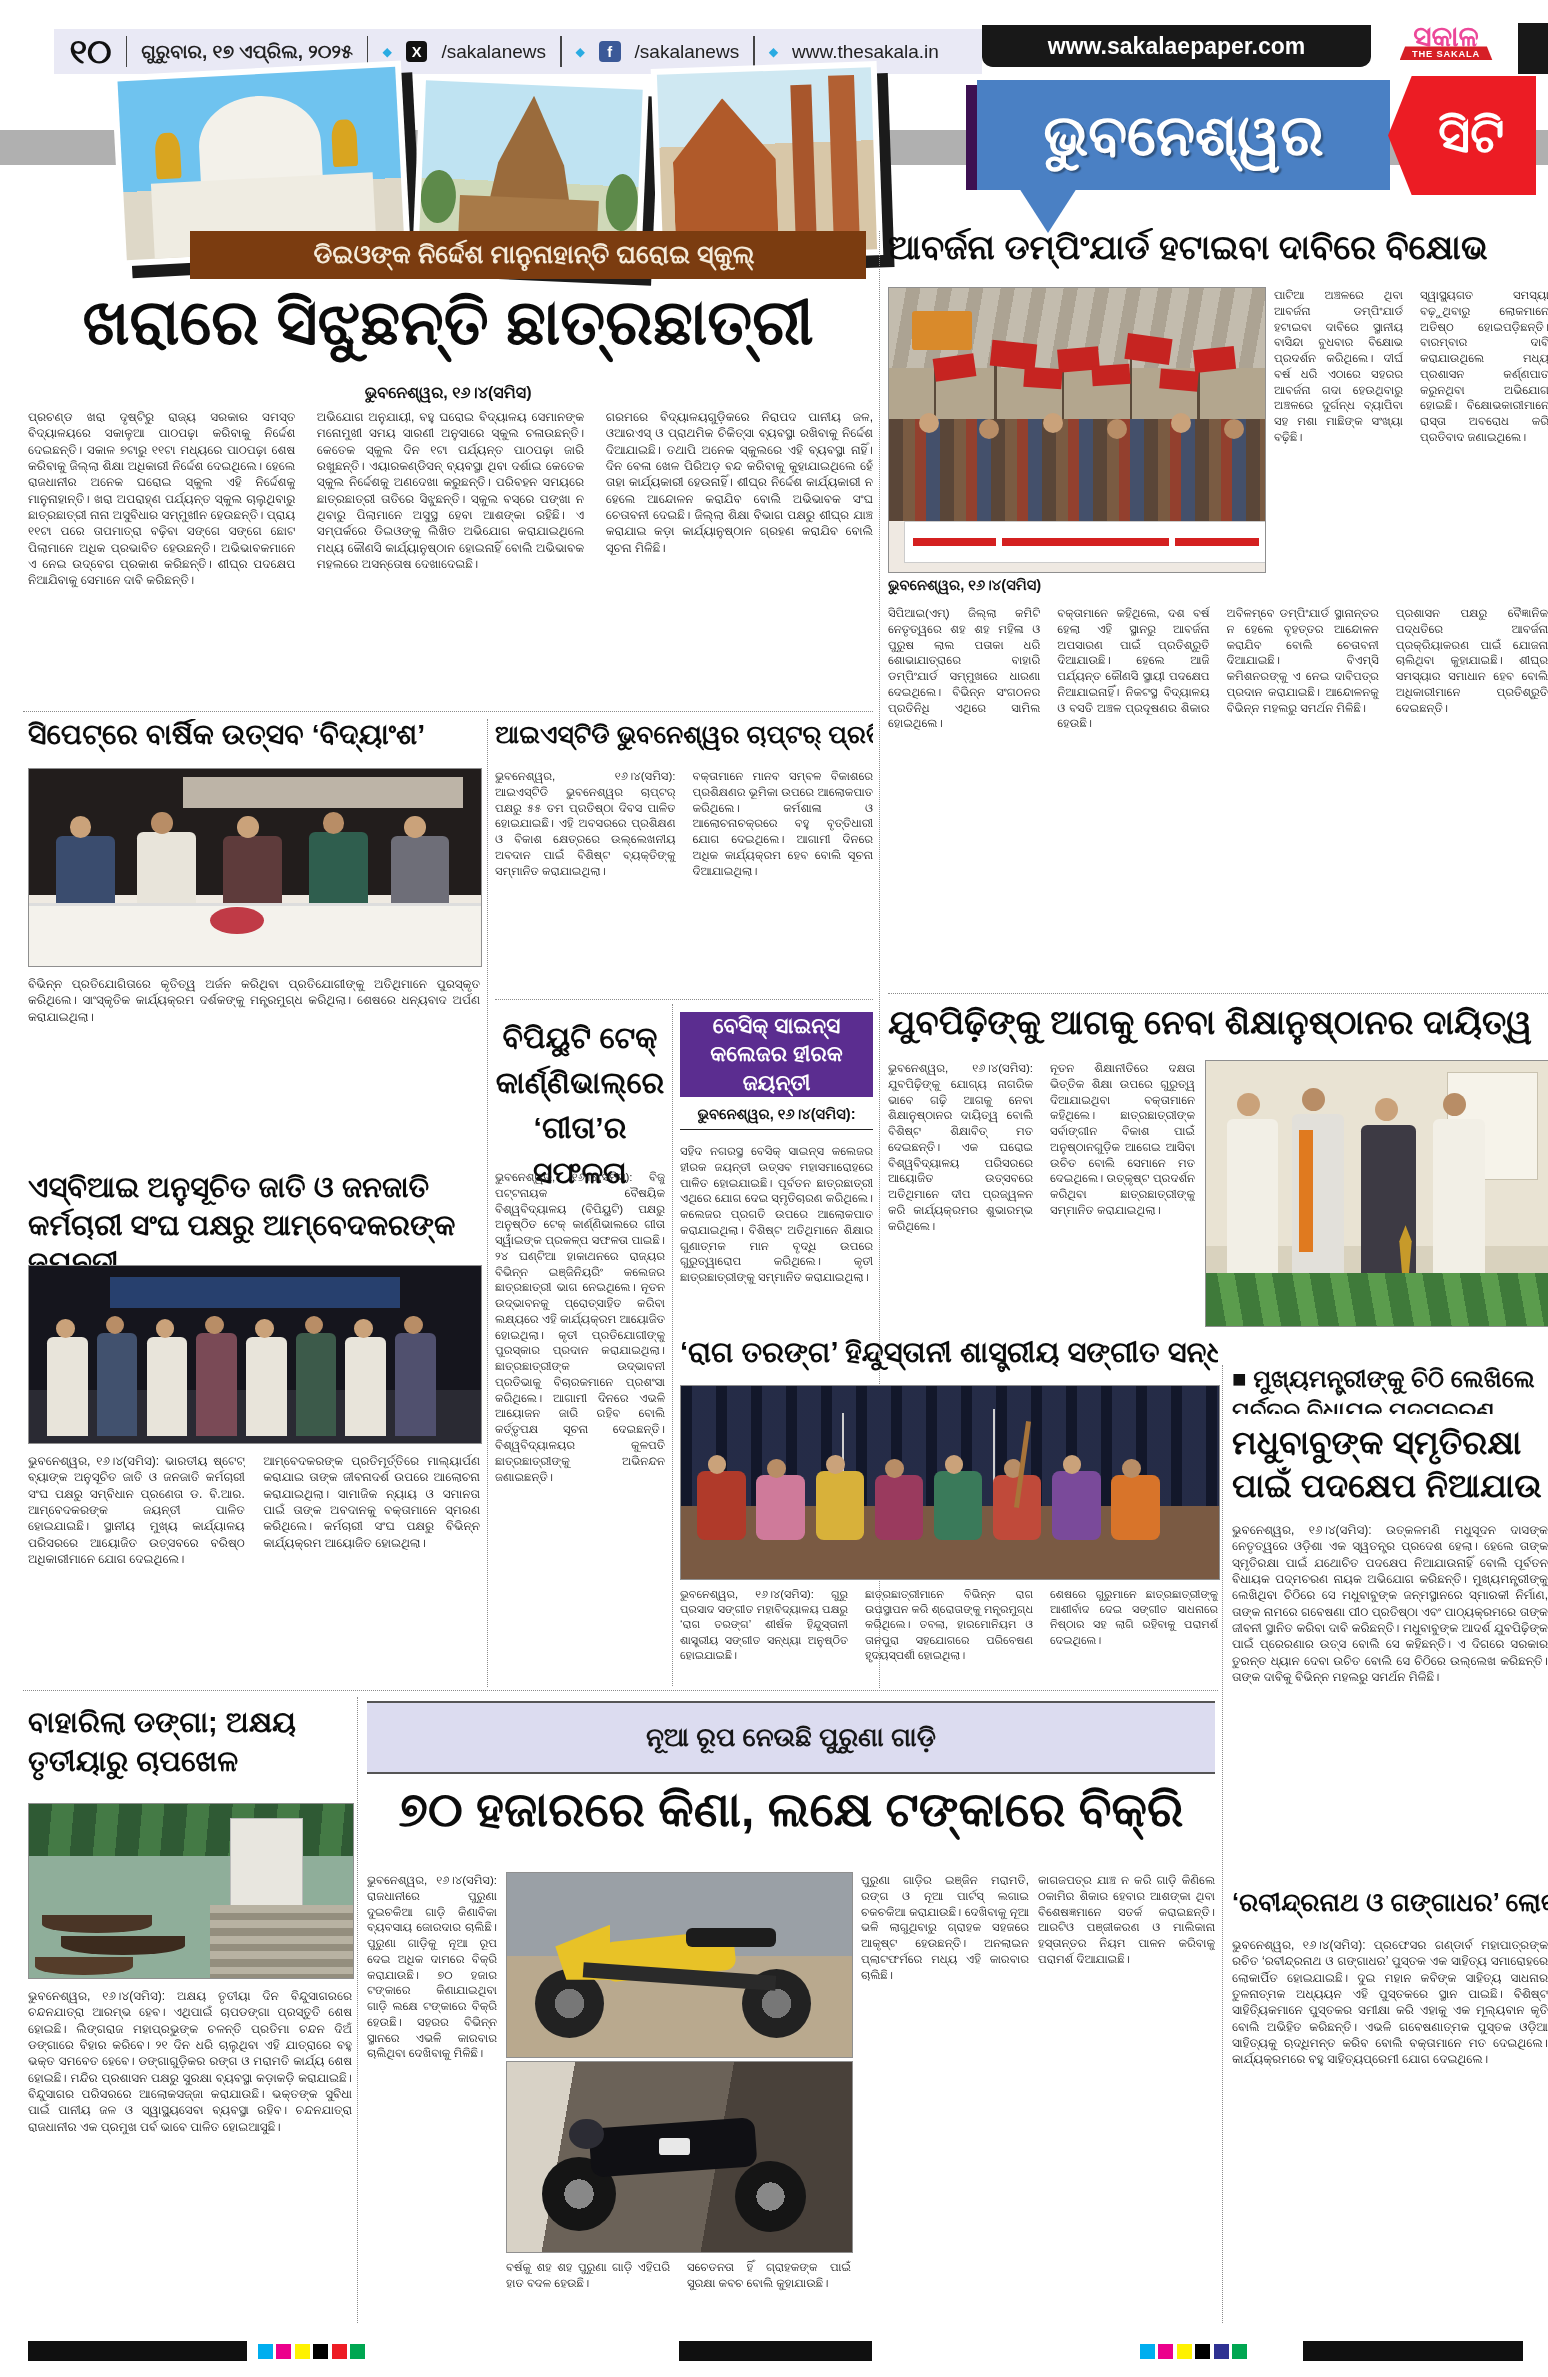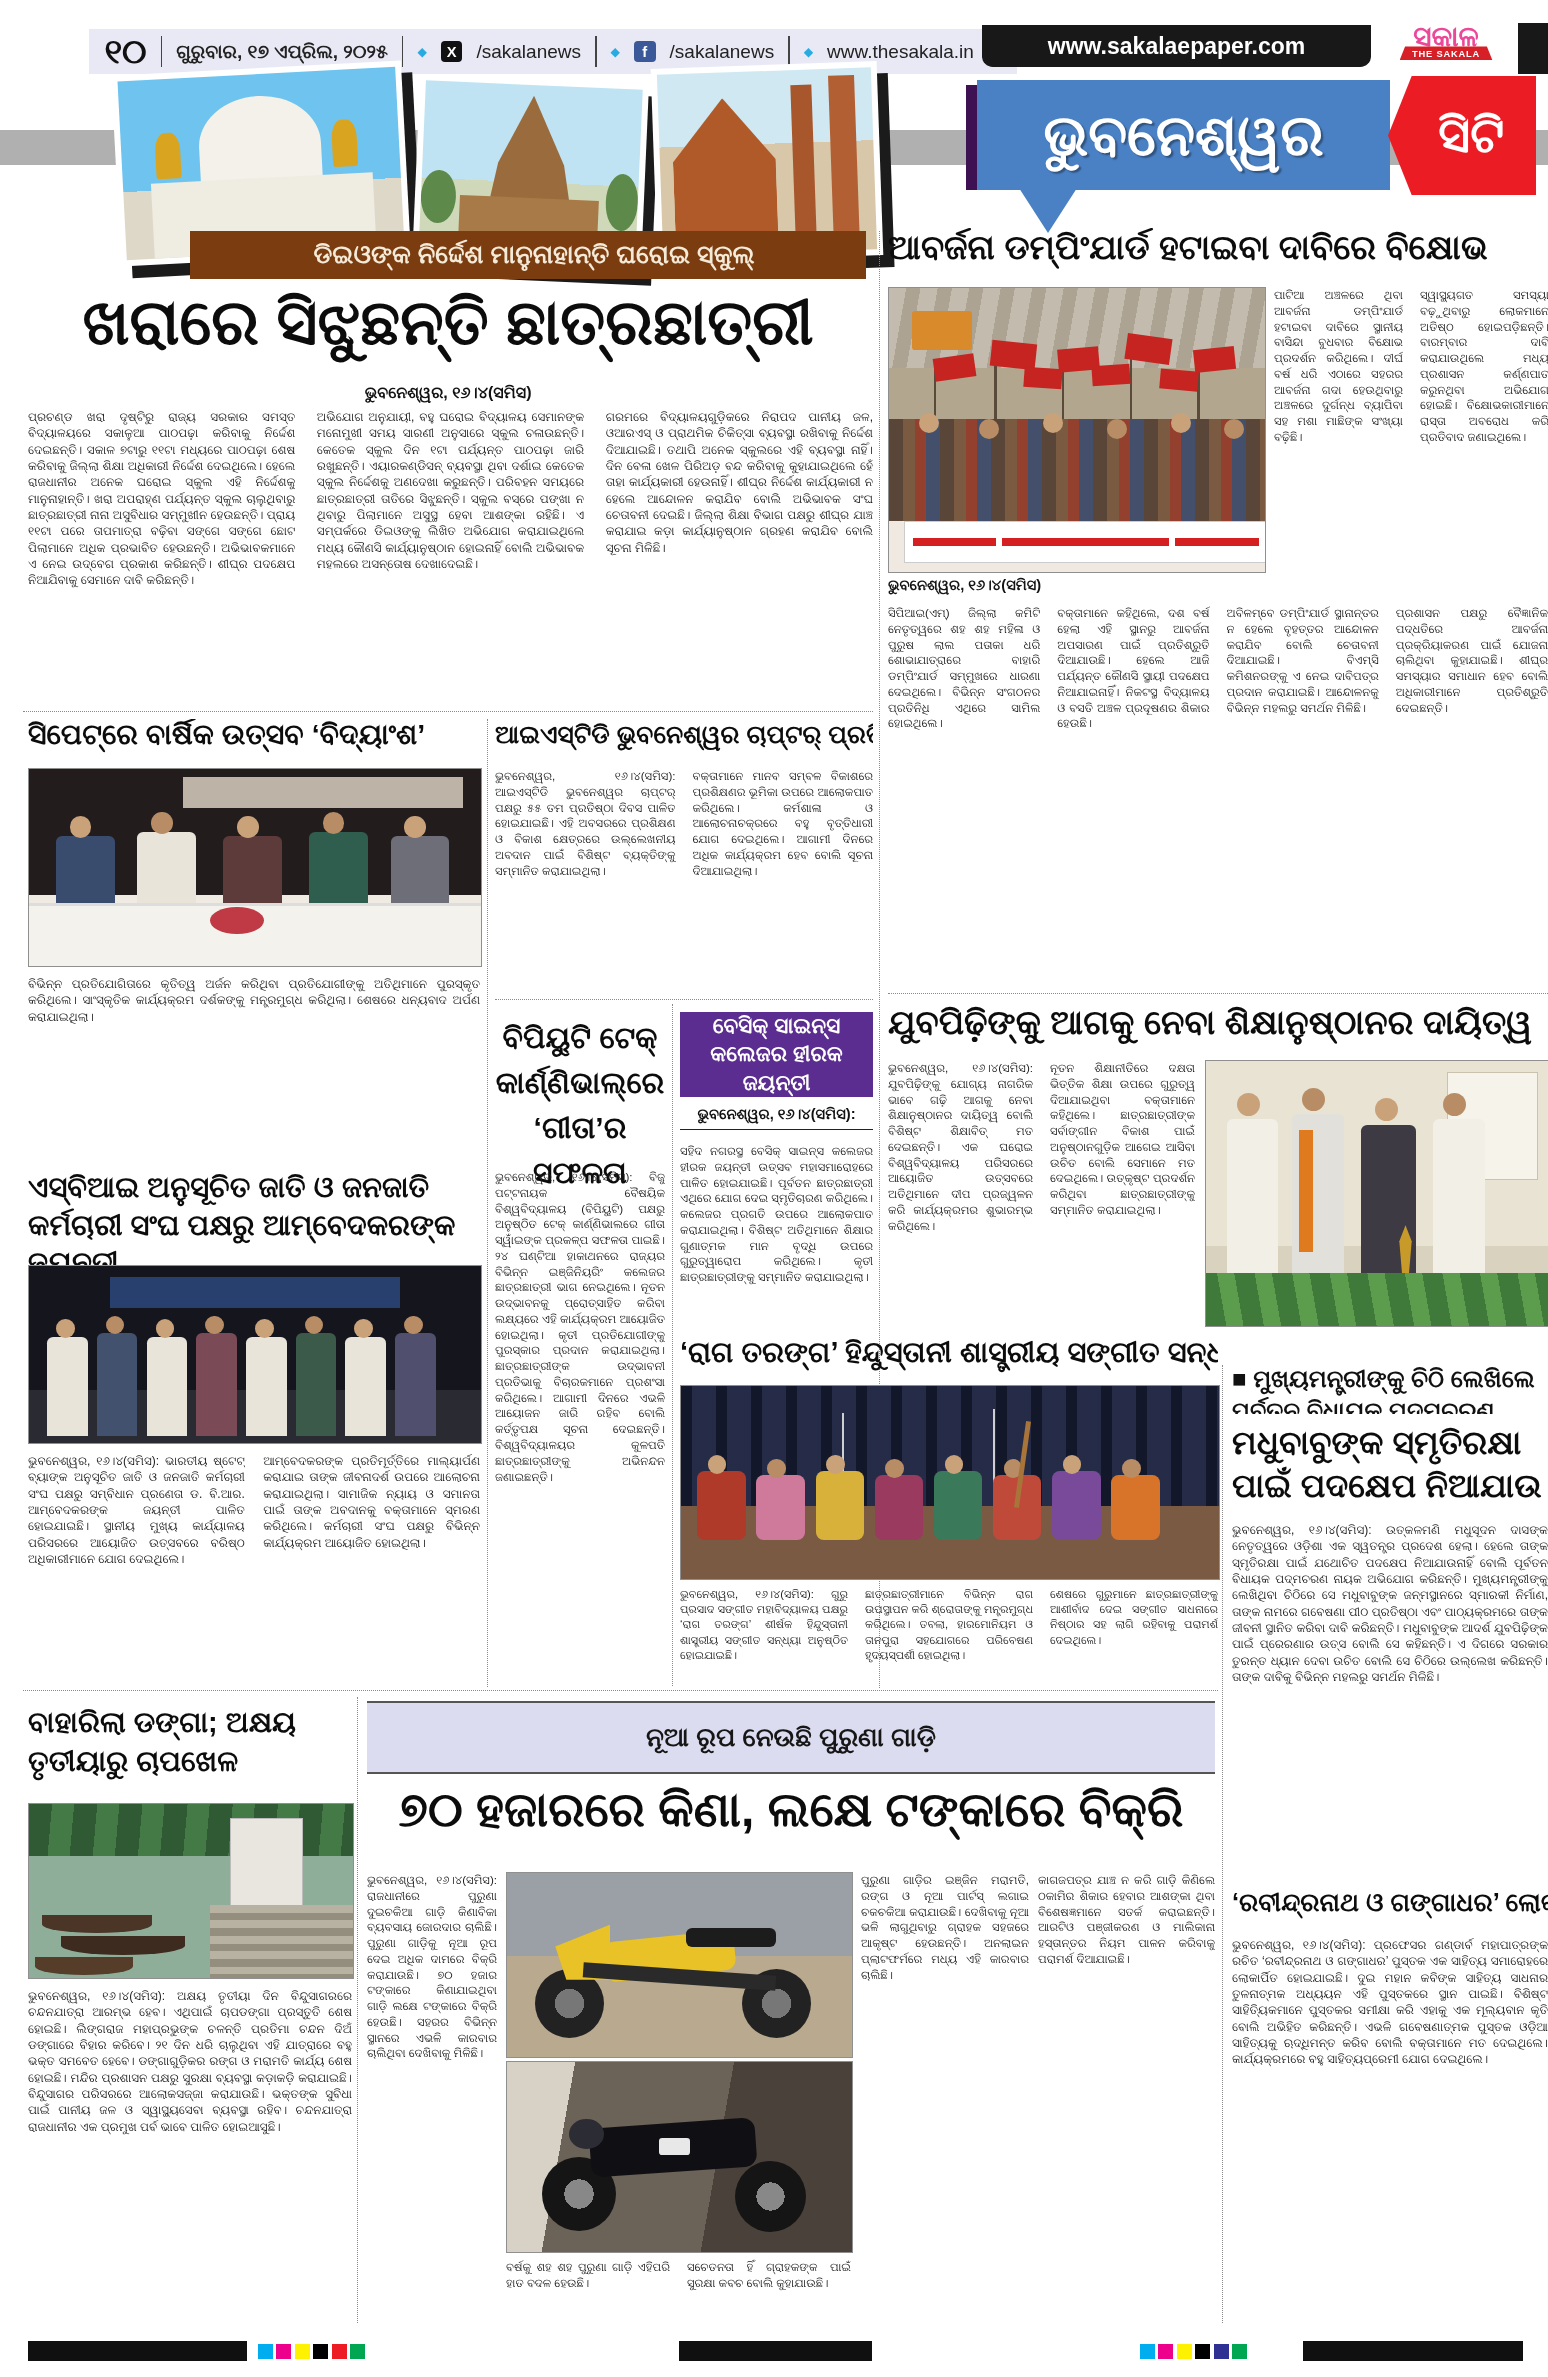--- a/index.html
+++ b/index.html
@@ -23,21 +23,21 @@
   .regbar{position:absolute;background:#101010;height:20px;}
   .regdot{position:absolute;width:15.4px;height:15.4px;}
   .topbar-sep{width:1.5px;background:#444;height:31px;}
   .icon-sq{display:inline-flex;align-items:center;justify-content:center;width:21.6px;height:21.6px;border-radius:3.9px;color:#fff;font-weight:700;font-size:14.7px;}
 </style>
 </head>
 <body>
 
 <div class="page">
 
-  <div class="abs" style="left:54px;top:29px;width:928px;height:45px;background:#e9e9f5;display:flex;align-items:center;gap:14px;padding-left:15.4px;box-sizing:border-box;margin-left:35px;">
+  <div class="abs" style="left:54px;top:29px;width:928px;height:45px;background:#e9e9f5;display:flex;align-items:center;gap:14px;padding-left:15.4px;box-sizing:border-box;">
     <span style="font-size:34px;font-weight:800;color:#111;">୧୦</span>
     <span class="topbar-sep"></span>
     <span style="font-size:19px;font-weight:700;color:#222;">ଗୁରୁବାର, ୧୭ ଏପ୍ରିଲ, ୨୦୨୫</span>
     <span class="topbar-sep"></span>
     <span style="color:#29abe2;font-size:12.3px;">◆</span>
     <span class="icon-sq" style="background:#111;">X</span>
     <span style="font-size:19px;color:#222;">/sakalanews</span>
     <span class="topbar-sep"></span>
     <span style="color:#29abe2;font-size:12.3px;">◆</span>
     <span class="icon-sq" style="background:#3b5998;">f</span>

